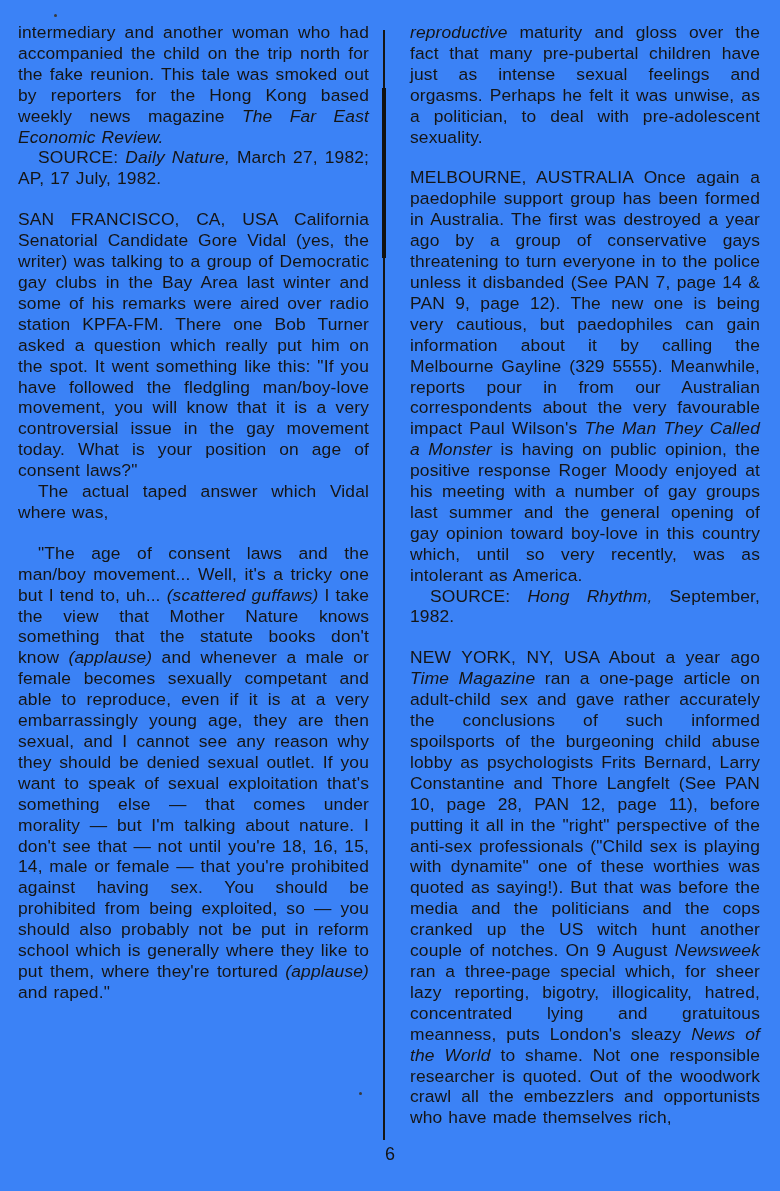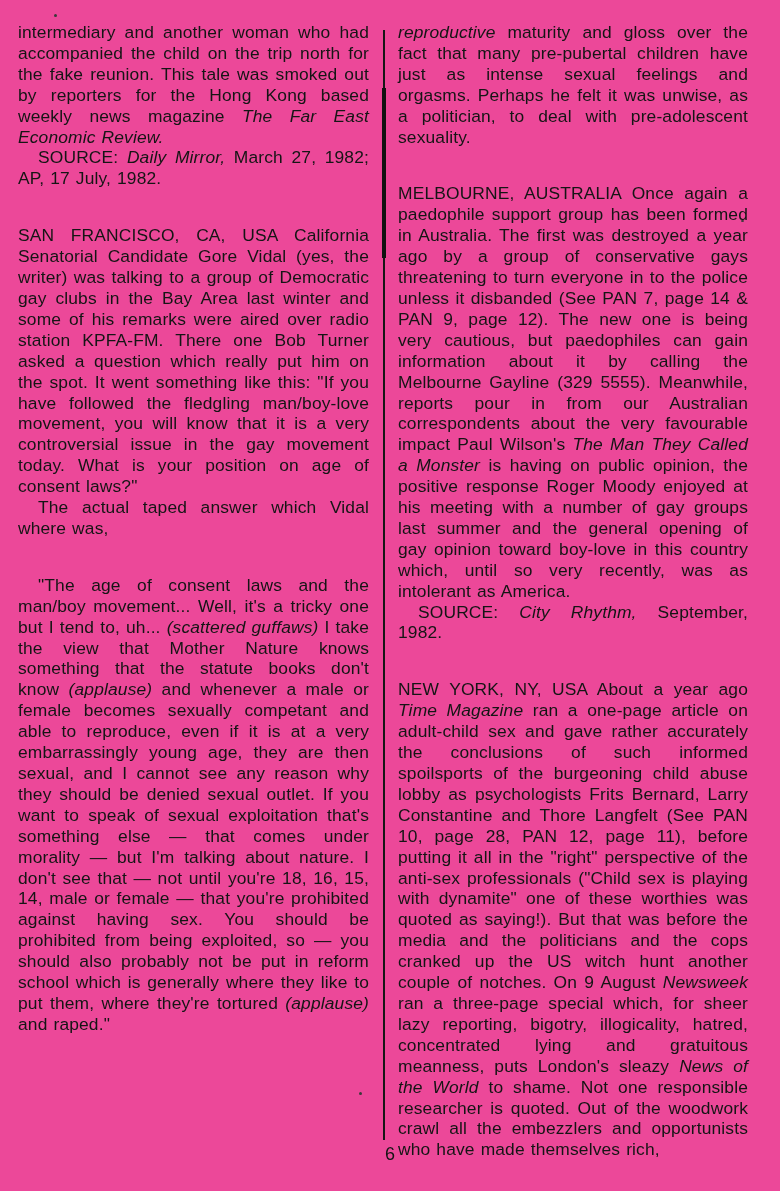--- a/index.html
+++ b/index.html
@@ -4,41 +4,41 @@
 <style>
   html, body {
     margin: 0;
     padding: 0;
     background: #ffffff;
   }
   .page {
     position: relative;
     width: 780px;
     height: 1191px;
-    background: #ec4899;
+    background: #3b82f6;
     overflow: hidden;
     font-family: "Liberation Sans", sans-serif;
     color: #151515;
   }
   .col {
     position: absolute;
     top: 22px;
   }
   .col-left  { left: 18px;  width: 351px; }
-  .col-right { left: 398px; width: 350px; }
+  .col-right { left: 410px; width: 350px; }
   .col p {
     margin: 0;
     font-size: 17.4px;
     line-height: 20.9px;
     text-align: justify;
     letter-spacing: 0.15px;
     word-spacing: 1px;
   }
   .col p.indent { text-indent: 20px; }
-  .col p.space-before { margin-top: 36px; }
+  .col p.space-before { margin-top: 20px; }
   .col p em { font-style: italic; }
   .divider {
     position: absolute;
     left: 383px;
     top: 30px;
     width: 2px;
     height: 1110px;
     background: #161616;
   }
   .divider-thick {
@@ -67,30 +67,30 @@
   .speck-1 { left: 54px;  top: 14px;   width: 3px; height: 3px; }
   .speck-2 { left: 359px; top: 1092px; width: 3px; height: 3px; }
   .speck-3 { left: 741px; top: 220px;  width: 3px; height: 2px; }
 </style>
 </head>
 <body>
 
 <div class="page">
   <div class="col col-left">
       <p class=""><span>intermediary and another woman who had accompanied the child on the trip north for the fake reunion. This tale was smoked out by reporters for the Hong Kong based weekly news magazine </span><em>The Far East Economic Review.</em></p>
-      <p class="indent "><span>SOURCE: </span><em>Daily Mirror,</em><span> March 27, 1982; AP, 17 July, 1982.</span></p>
+      <p class="indent "><span>SOURCE: </span><em>Daily Nature,</em><span> March 27, 1982; AP, 17 July, 1982.</span></p>
       <p class="space-before"><span>SAN FRANCISCO, CA, USA California Senatorial Candidate Gore Vidal (yes, the writer) was talking to a group of Democratic gay clubs in the Bay Area last winter and some of his remarks were aired over radio station KPFA-FM. There one Bob Turner asked a question which really put him on the spot. It went something like this: "If you have followed the fledgling man/boy-love movement, you will know that it is a very controversial issue in the gay movement today. What is your position on age of consent laws?"</span></p>
       <p class="indent "><span>The actual taped answer which Vidal where was,</span></p>
       <p class="indent space-before"><span>"The age of consent laws and the man/boy movement... Well, it's a tricky one but I tend to, uh... </span><em>(scattered guffaws)</em><span> I take the view that Mother Nature knows something that the statute books don't know </span><em>(applause)</em><span> and whenever a male or female becomes sexually competant and able to reproduce, even if it is at a very embarrassingly young age, they are then sexual, and I cannot see any reason why they should be denied sexual outlet. If you want to speak of sexual exploitation that's something else — that comes under morality — but I'm talking about nature. I don't see that — not until you're 18, 16, 15, 14, male or female — that you're prohibited against having sex. You should be prohibited from being exploited, so — you should also probably not be put in reform school which is generally where they like to put them, where they're tortured </span><em>(applause)</em><span> and raped."</span></p>
     </div>
   <div class="divider"></div>
   <div class="divider-thick"></div>
   <div class="col col-right">
       <p class=""><em>reproductive</em><span> maturity and gloss over the fact that many pre-pubertal children have just as intense sexual feelings and orgasms. Perhaps he felt it was unwise, as a politician, to deal with pre-adolescent sexuality.</span></p>
       <p class="space-before"><span>MELBOURNE, AUSTRALIA Once again a paedophile support group has been formed in Australia. The first was destroyed a year ago by a group of conservative gays threatening to turn everyone in to the police unless it disbanded (See PAN 7, page 14 &amp; PAN 9, page 12). The new one is being very cautious, but paedophiles can gain information about it by calling the Melbourne Gayline (329 5555). Meanwhile, reports pour in from our Australian correspondents about the very favourable impact Paul Wilson's </span><em>The Man They Called a Monster</em><span> is having on public opinion, the positive response Roger Moody enjoyed at his meeting with a number of gay groups last summer and the general opening of gay opinion toward boy-love in this country which, until so very recently, was as intolerant as America.</span></p>
-      <p class="indent "><span>SOURCE: </span><em>City Rhythm,</em><span> September, 1982.</span></p>
+      <p class="indent "><span>SOURCE: </span><em>Hong Rhythm,</em><span> September, 1982.</span></p>
       <p class="space-before"><span>NEW YORK, NY, USA About a year ago </span><em>Time Magazine</em><span> ran a one-page article on adult-child sex and gave rather accurately the conclusions of such informed spoilsports of the burgeoning child abuse lobby as psychologists Frits Bernard, Larry Constantine and Thore Langfelt (See PAN 10, page 28, PAN 12, page 11), before putting it all in the "right" perspective of the anti-sex professionals ("Child sex is playing with dynamite" one of these worthies was quoted as saying!). But that was before the media and the politicians and the cops cranked up the US witch hunt another couple of notches. On 9 August </span><em>Newsweek</em><span> ran a three-page special which, for sheer lazy reporting, bigotry, illogicality, hatred, concentrated lying and gratuitous meanness, puts London's sleazy </span><em>News of the World</em><span> to shame. Not one responsible researcher is quoted. Out of the woodwork crawl all the embezzlers and opportunists who have made themselves rich,</span></p>
     </div>
   <div class="page-number">6</div>
   <div class="speck speck-1"></div>
   <div class="speck speck-2"></div>
   <div class="speck speck-3"></div>
 </div>
 
 </body></html>

